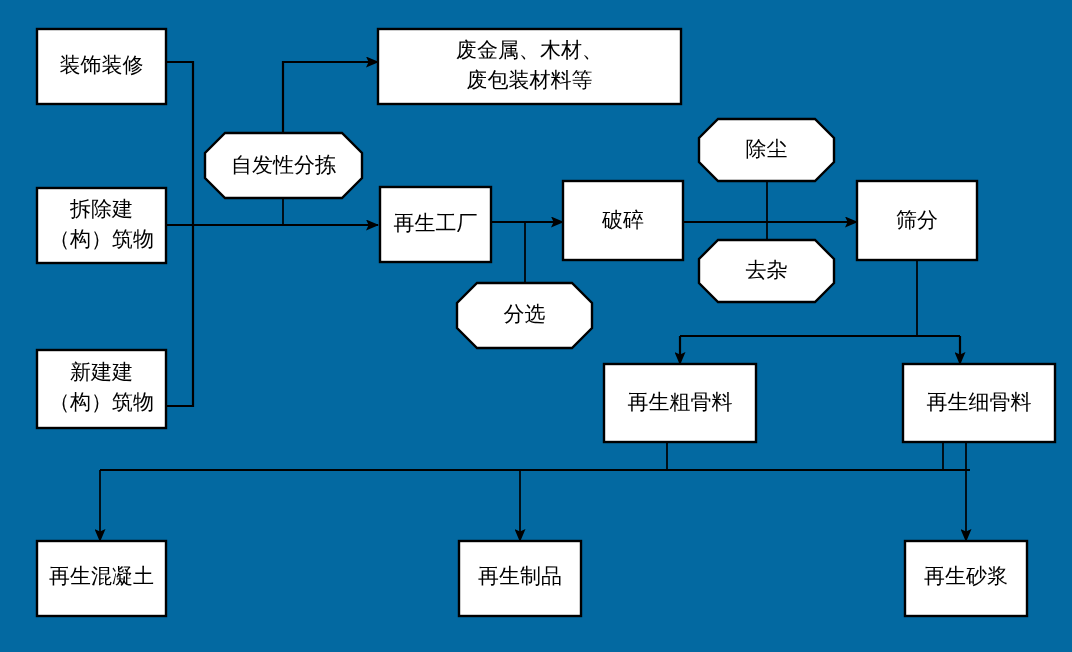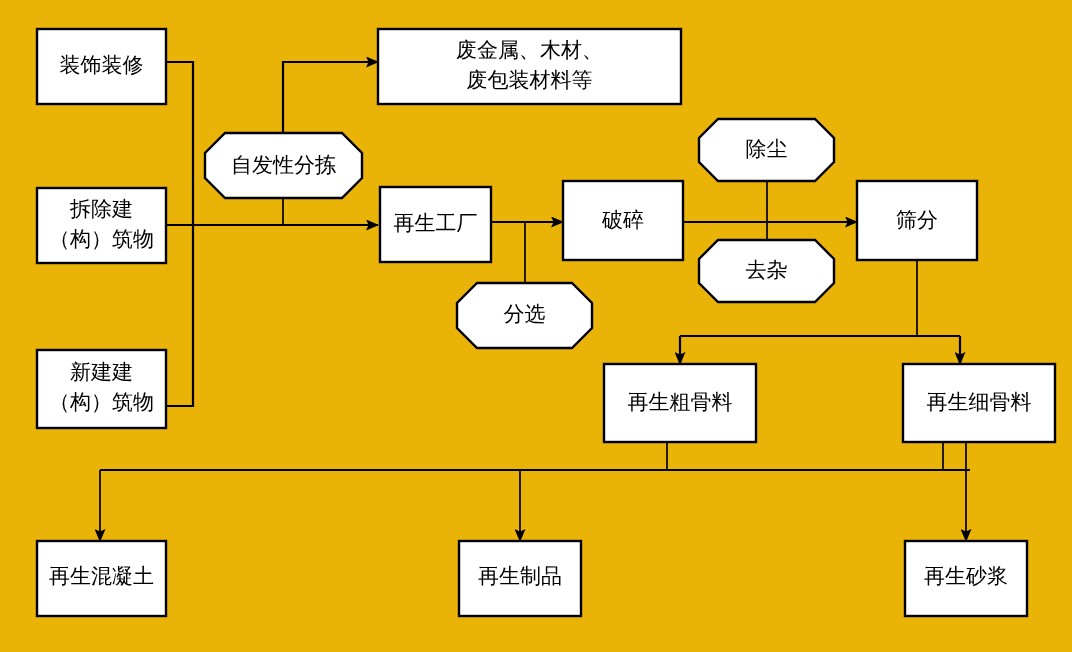--- a/index.html
+++ b/index.html
@@ -10,21 +10,21 @@
   body {
     width: 1072px;
     height: 652px;
     font-family: "Liberation Sans", sans-serif;
     overflow: hidden;
   }
   #flowchart-root {
     position: relative;
     width: 1072px;
     height: 652px;
-    background: #eab308;
+    background: #0369a1;
   }
   svg#diagram {
     display: block;
     width: 1072px;
     height: 652px;
   }
   .node-shape {
     fill: #ffffff;
     stroke: #000000;
     stroke-width: 2.4;

